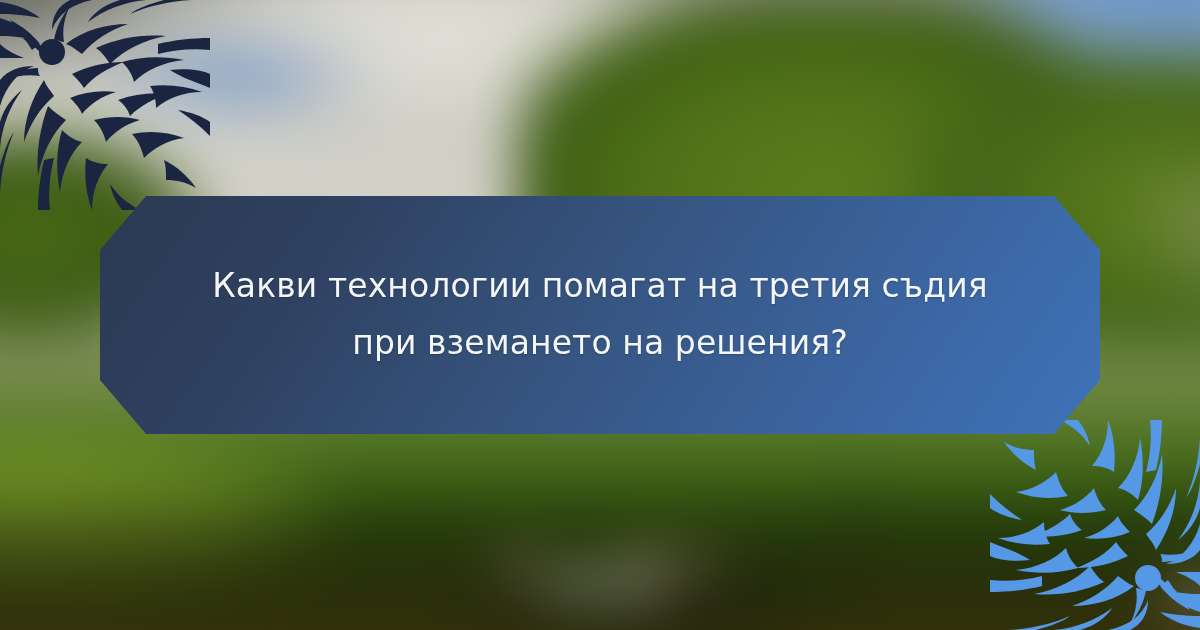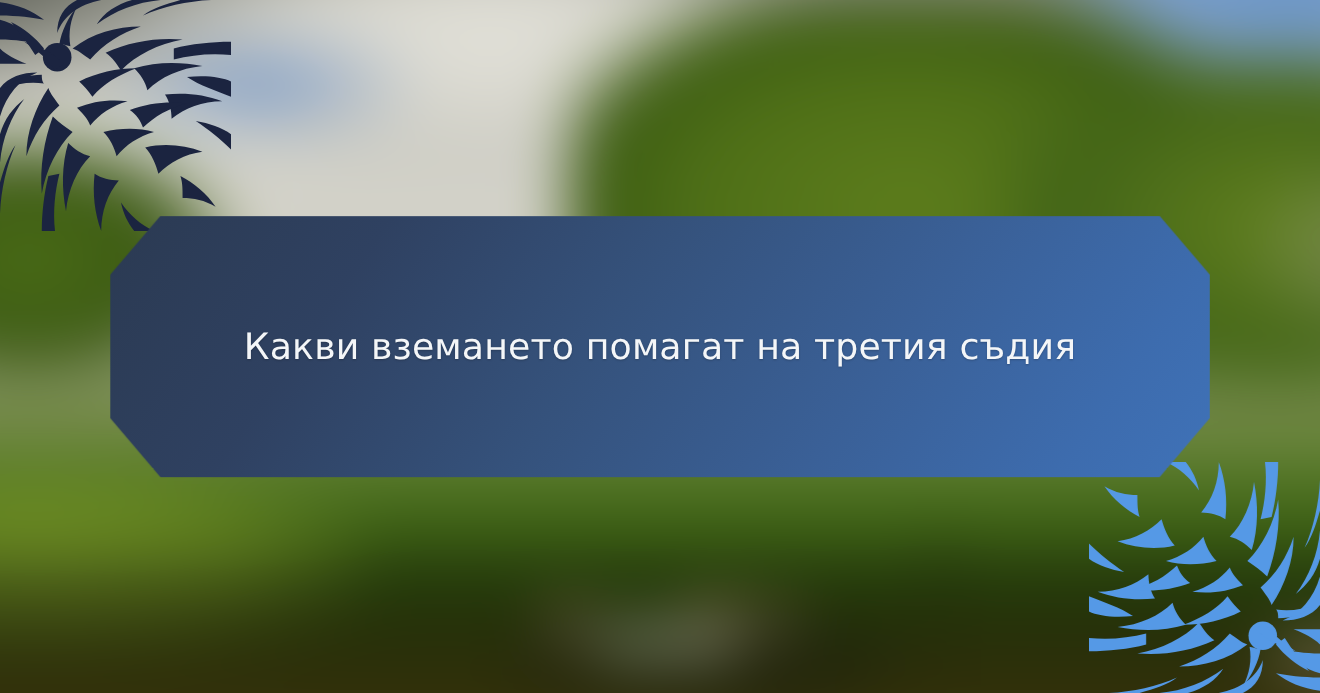--- a/index.html
+++ b/index.html
@@ -339,17 +339,18 @@
         <path d="M58 58 C48 48 36 42 22 38 C34 46 44 54 50 64 C52 62 56 60 58 58 Z"></path>
         <path d="M40 44 C32 34 22 26 10 20 C18 30 26 40 32 50 C34 48 38 46 40 44 Z"></path>
         <path d="M64 42 C62 30 64 18 70 6 C62 16 56 28 54 40 C58 40 62 42 64 42 Z"></path>
         <path d="M38 68 C26 68 14 72 4 80 C16 76 28 74 40 76 C38 74 38 70 38 68 Z"></path>
       </g>
     </svg>
   </div>
 
   <div class="banner">
     <div class="banner-text">
-      <span class="line">Какви вземането помагат на третия съдия</span>
+      <span class="line">Какви технологии помагат на третия съдия</span>
+      <span class="line">при вземането на решения?</span>
     </div>
   </div>
 
 </div>
 
 </body></html>

